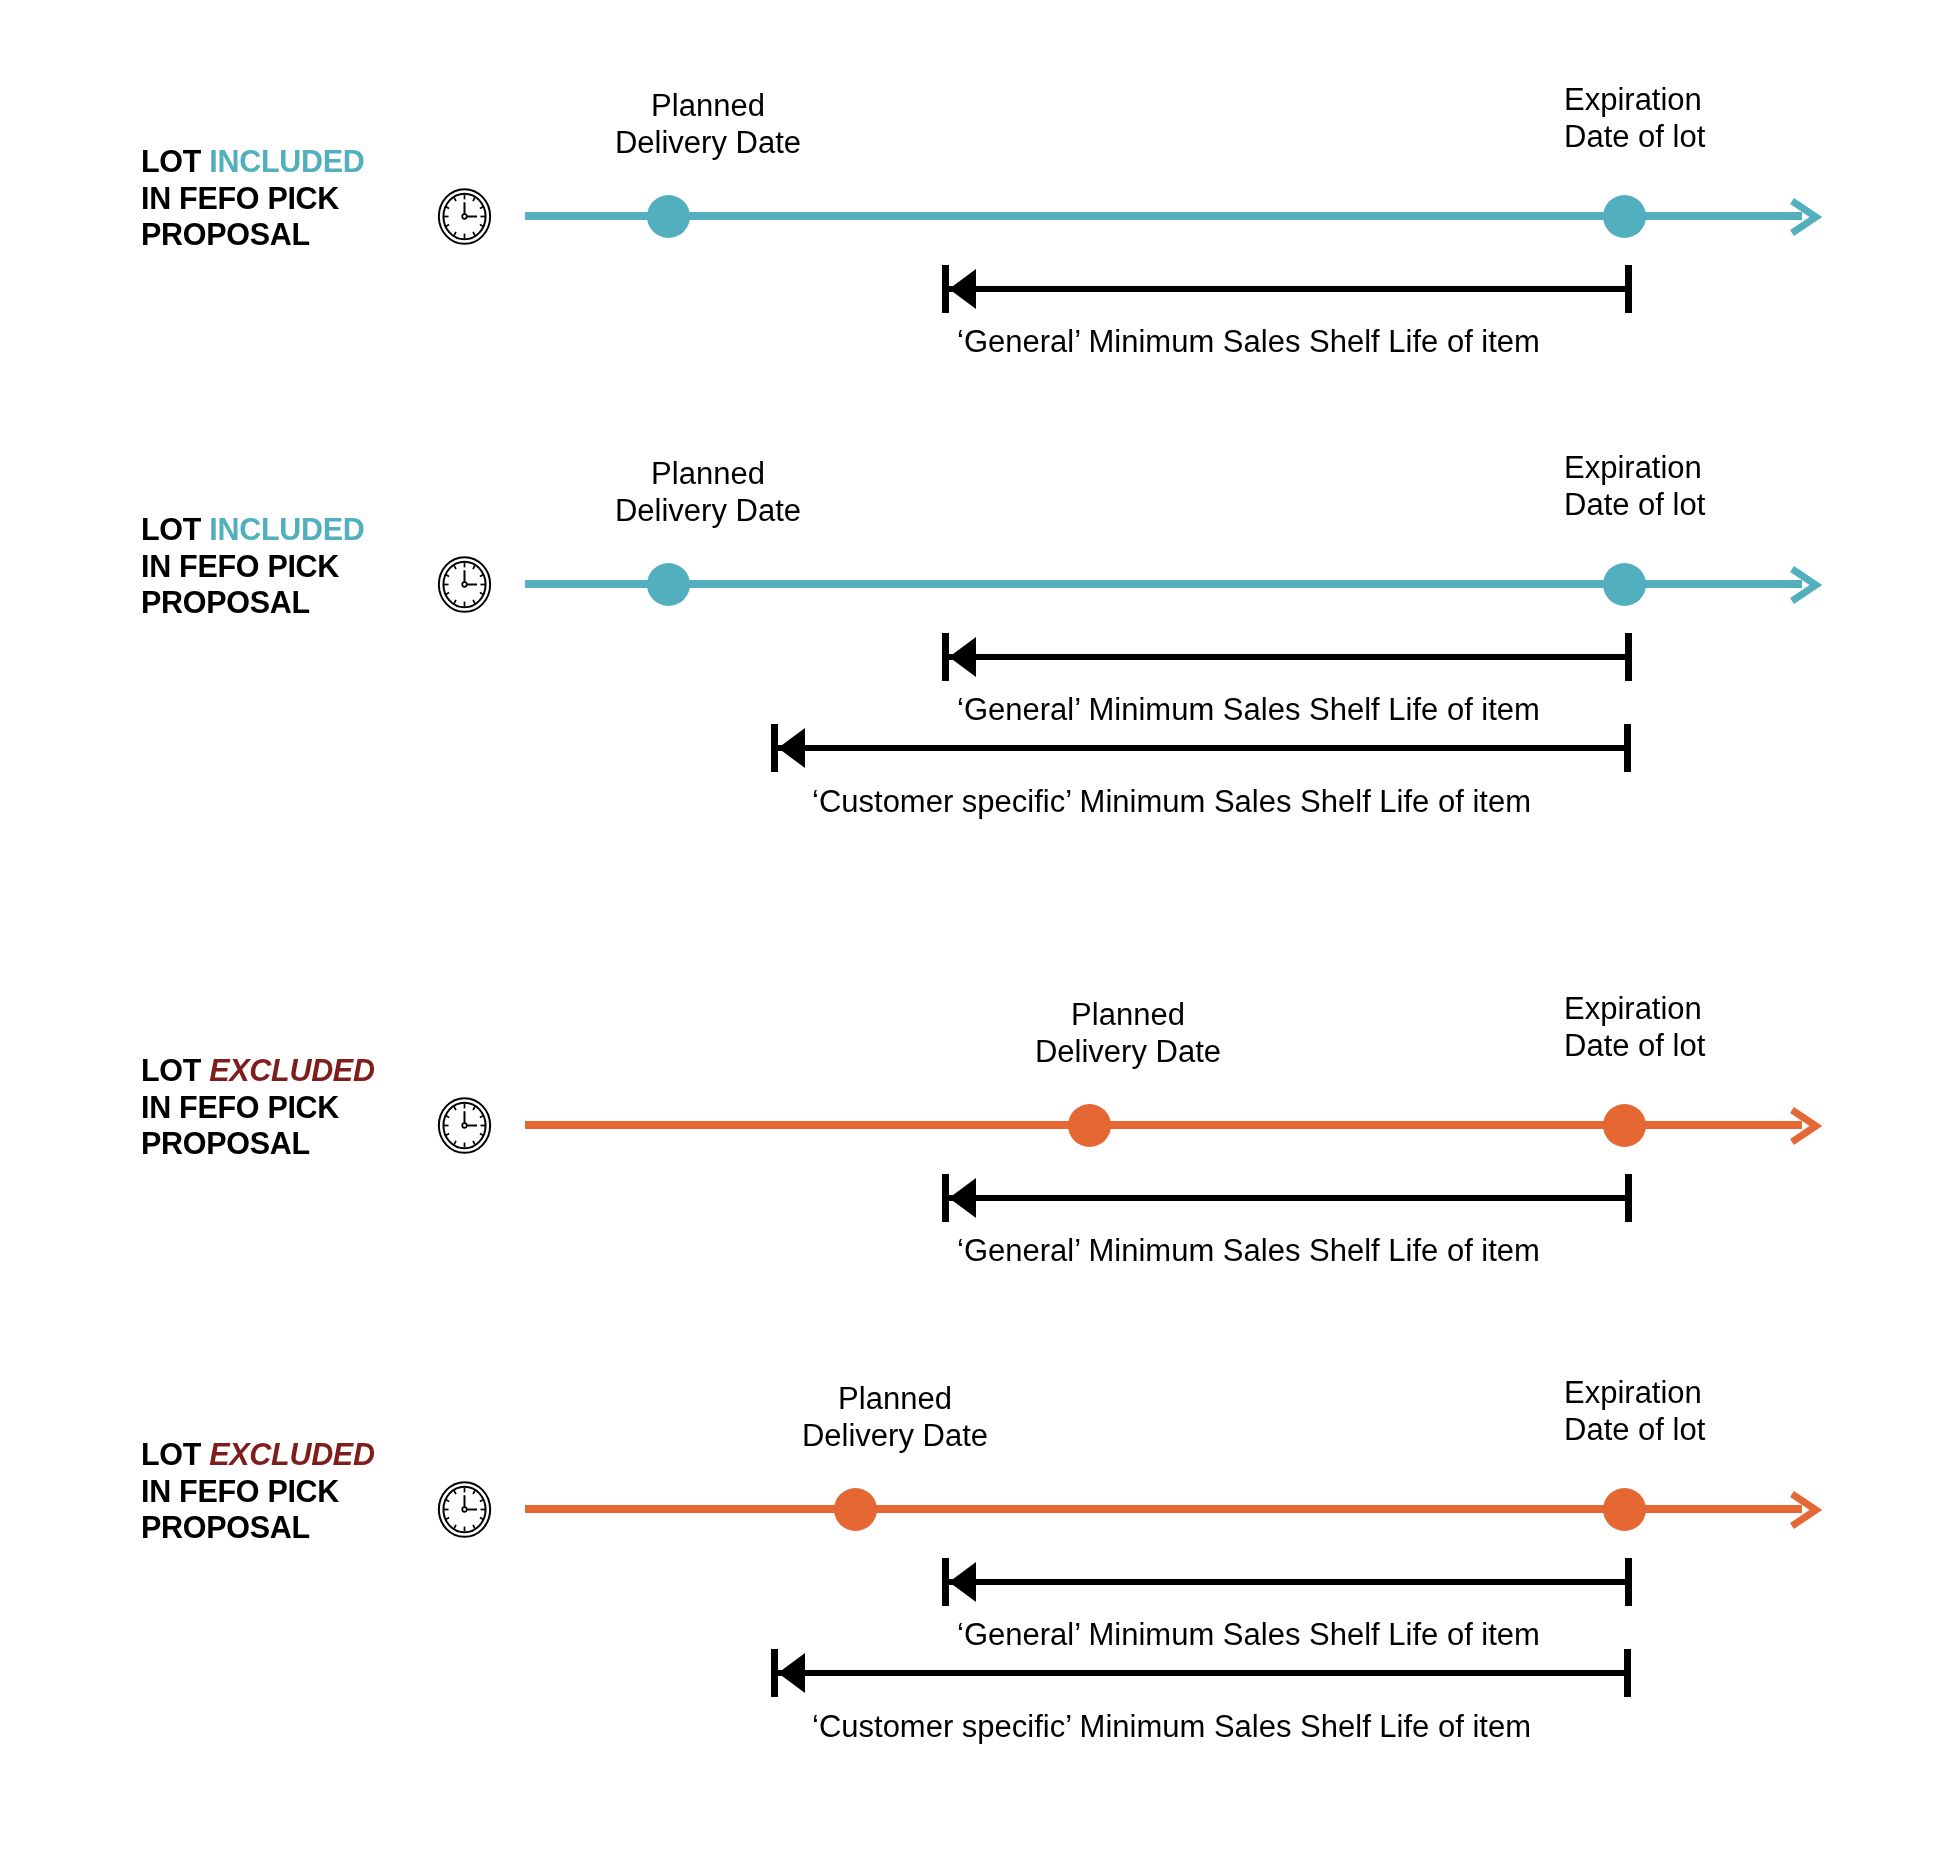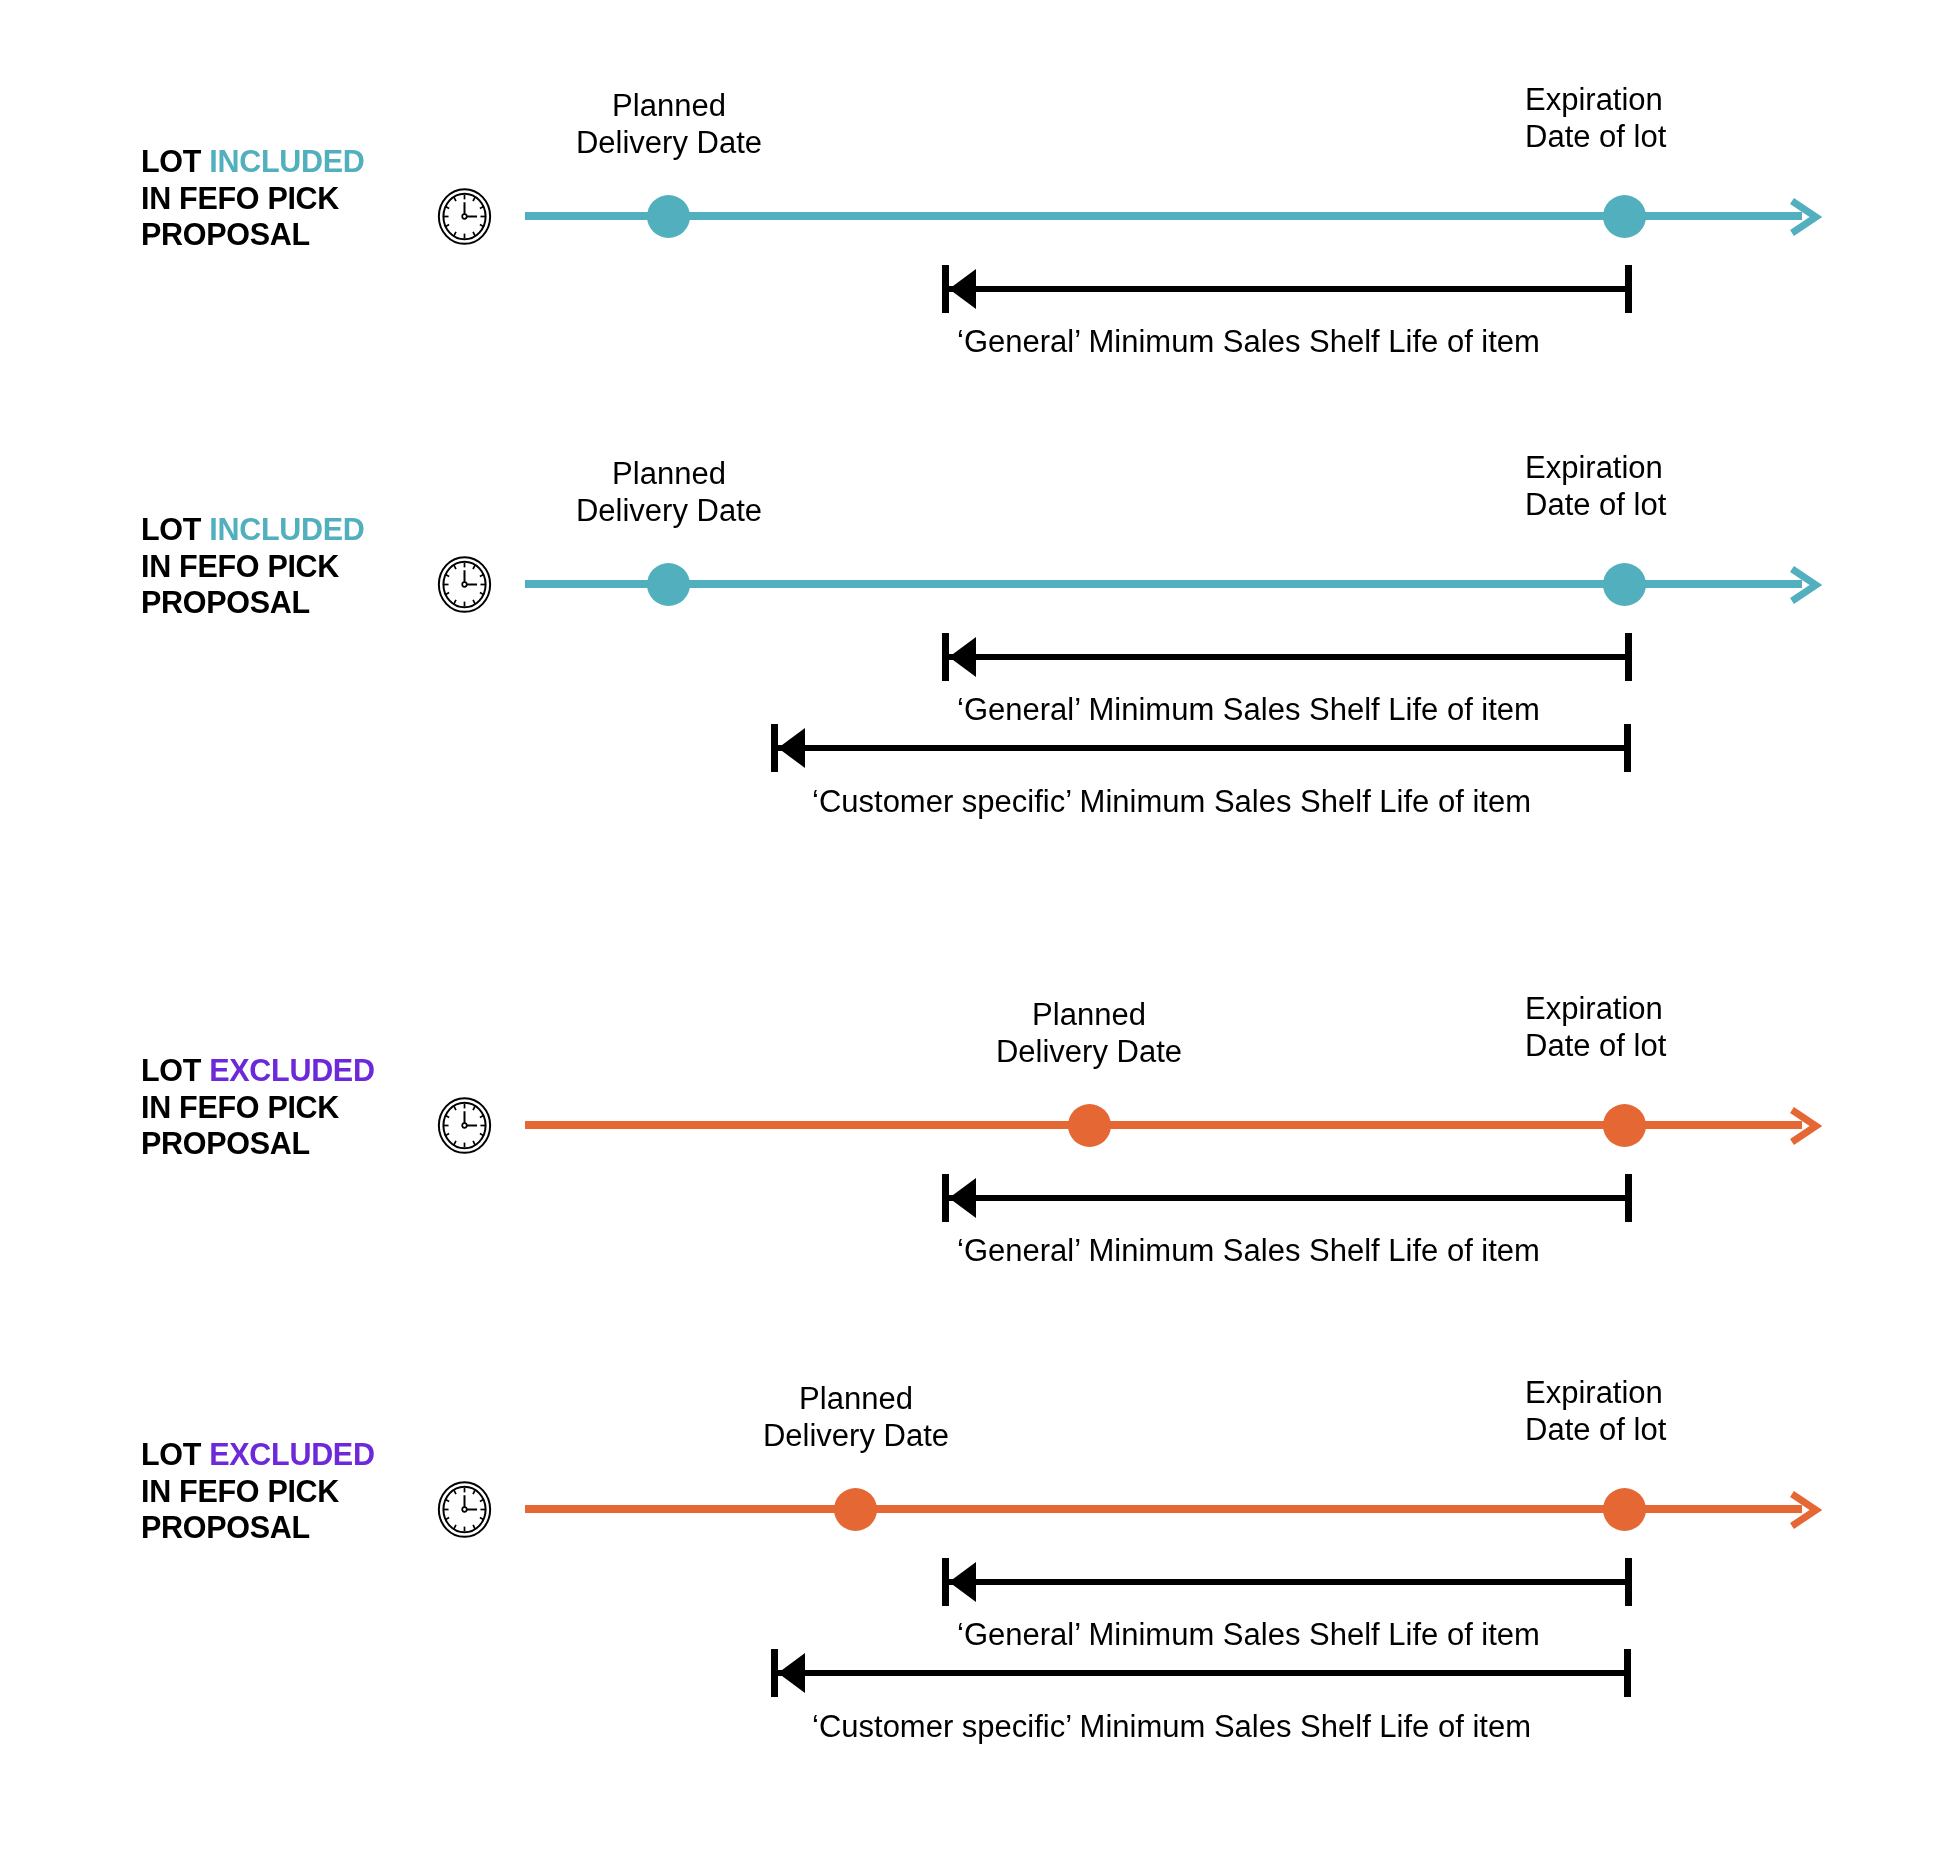--- a/index.html
+++ b/index.html
@@ -32,21 +32,21 @@
     left: 141px;
     width: 294px;
     font-weight: bold;
     font-size: 30.5px;
     line-height: 1.20;
     letter-spacing: -0.3px;
     color: #000000;
     text-transform: uppercase;
   }
   .row-label .accent-included { color: #52B0BE; }
-  .row-label .accent-excluded { color: #6d28d9; }
+  .row-label .accent-excluded { color: #7f1d1d; font-style: italic; }
 
   
   .clock-icon {
     position: absolute;
     width: 57px;
     height: 57px;
   }
 
   
   .timeline {
@@ -76,20 +76,21 @@
   .orange-fill{ background: #E56733; }
   .orange-line{ background: #E56733; }
 
   
   .node-caption {
     position: absolute;
     font-size: 31px;
     line-height: 1.20;
     color: #000000;
     white-space: pre-line;
+    margin-left: 39px;
   }
 
   
   .measure {
     position: absolute;
     height: 55px;
   }
   .measure-line {
     position: absolute;
     top: 24px;

